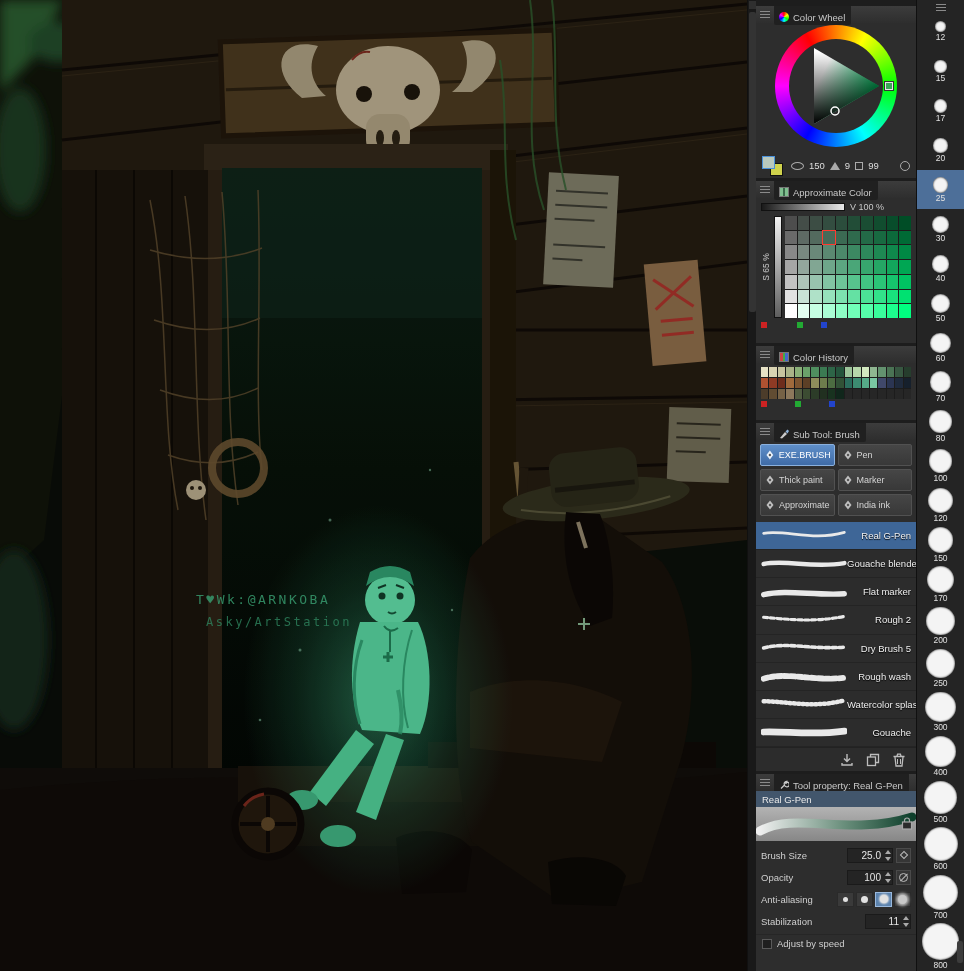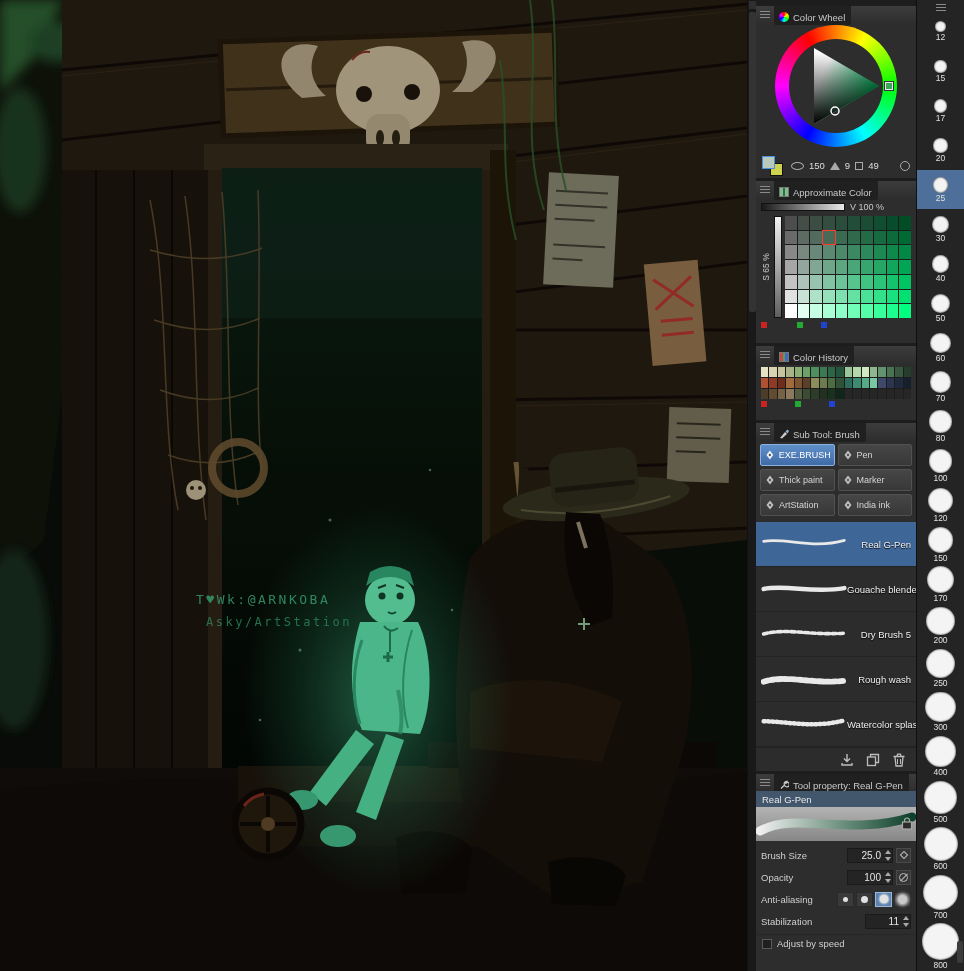--- a/index.html
+++ b/index.html
@@ -379,21 +379,21 @@
       <div class="cw-foot">
         <span class="swatches">
           <span class="sw main"></span>
           <span class="sw sub"></span>
         </span>
         <span class="ic-oval"></span>
         <span class="vnum">150</span>
         <span class="ic-tri"></span>
         <span class="vnum">9</span>
         <span class="ic-sq"></span>
-        <span class="vnum">49</span>
+        <span class="vnum">99</span>
         <span class="ic-cir"></span>
       </div>
     </section>
 
     <section class="panel" style="height:162px">
       <div class="phead">
         <span class="grip"></span>
         <span class="pchip">
             <span class="cicon ic-grid9"></span>
           <span>Approximate Color</span>
@@ -599,21 +599,21 @@
               <path d="M5,0.5 L8.5,5 L5,9.5 L1.5,5 Z" fill="#c0c0c0"></path>
               <circle cx="5" cy="5" r="1.2" fill="#555"></circle>
             </svg>
             <span class="tab-lb">Marker</span>
           </div>
           <div class="tool-tab">
             <svg viewBox="0 0 10 10" width="10" height="10">
               <path d="M5,0.5 L8.5,5 L5,9.5 L1.5,5 Z" fill="#c0c0c0"></path>
               <circle cx="5" cy="5" r="1.2" fill="#555"></circle>
             </svg>
-            <span class="tab-lb">ArtStation</span>
+            <span class="tab-lb">Approximate</span>
           </div>
           <div class="tool-tab">
             <svg viewBox="0 0 10 10" width="10" height="10">
               <path d="M5,0.5 L8.5,5 L5,9.5 L1.5,5 Z" fill="#c0c0c0"></path>
               <circle cx="5" cy="5" r="1.2" fill="#555"></circle>
             </svg>
             <span class="tab-lb">India ink</span>
           </div>
         </div>
       <div class="brush-list">
@@ -624,35 +624,53 @@
             <span class="bname">Real G-Pen</span>
           </div>
           <div class="brush-row">
             <svg class="stroke" viewBox="0 0 100 20" preserveAspectRatio="none">
               <path d="M3,10 C30,5 60,15 97,9" fill="none" stroke="#e9e9e9" stroke-width="5" stroke-linecap="round"></path>
             </svg>
             <span class="bname">Gouache blender</span>
           </div>
           <div class="brush-row">
             <svg class="stroke" viewBox="0 0 100 20" preserveAspectRatio="none">
+              <path d="M3,13 C30,7 60,14 97,12" fill="none" stroke="#e9e9e9" stroke-width="6" stroke-linecap="round"></path>
+            </svg>
+            <span class="bname">Flat marker</span>
+          </div>
+          <div class="brush-row">
+            <svg class="stroke" viewBox="0 0 100 20" preserveAspectRatio="none">
+              <path d="M3,7 C30,9 60,13 97,6" fill="none" stroke="#e9e9e9" stroke-width="3.5" stroke-linecap="round" stroke-dasharray="5 3"></path>
+            </svg>
+            <span class="bname">Rough 2</span>
+          </div>
+          <div class="brush-row">
+            <svg class="stroke" viewBox="0 0 100 20" preserveAspectRatio="none">
               <path d="M3,10 C30,3 60,12 97,9" fill="none" stroke="#e9e9e9" stroke-width="4" stroke-linecap="round" stroke-dasharray="5 3"></path>
             </svg>
             <span class="bname">Dry Brush 5</span>
           </div>
           <div class="brush-row">
             <svg class="stroke" viewBox="0 0 100 20" preserveAspectRatio="none">
               <path d="M3,13 C30,5 60,16 97,12" fill="none" stroke="#e9e9e9" stroke-width="6.5" stroke-linecap="round" stroke-dasharray="5 3"></path>
             </svg>
             <span class="bname">Rough wash</span>
           </div>
           <div class="brush-row">
             <svg class="stroke" viewBox="0 0 100 20" preserveAspectRatio="none">
               <path d="M3,7 C30,7 60,15 97,6" fill="none" stroke="#e9e9e9" stroke-width="5" stroke-linecap="round" stroke-dasharray="2 3"></path>
             </svg>
             <span class="bname">Watercolor splash</span>
+          </div>
+          <div class="brush-row">
+            <svg class="stroke" viewBox="0 0 100 20" preserveAspectRatio="none">
+              <path d="M3,10 C30,9 60,14 97,9" fill="none" stroke="#e9e9e9" stroke-width="7.5" stroke-linecap="round"></path>
+            </svg>
+            <span class="bname">Gouache</span>
           </div>
         </div>
       <div class="sub-foot">
         <svg width="14" height="14" viewBox="0 0 14 14">
           <path d="M7,1 V8 M4,5.5 L7,8.5 L10,5.5" stroke="#bdbdbd" stroke-width="1.4" fill="none"></path>
           <path d="M2,10 V12 H12 V10" stroke="#bdbdbd" stroke-width="1.4" fill="none"></path>
         </svg>
         <svg width="14" height="14" viewBox="0 0 14 14">
           <rect x="1.5" y="4" width="8" height="8.5" fill="none" stroke="#bdbdbd" stroke-width="1.3"></rect>
           <path d="M4.5,4 V1.5 H12.5 V9.5 H10" fill="none" stroke="#bdbdbd" stroke-width="1.3"></path>

